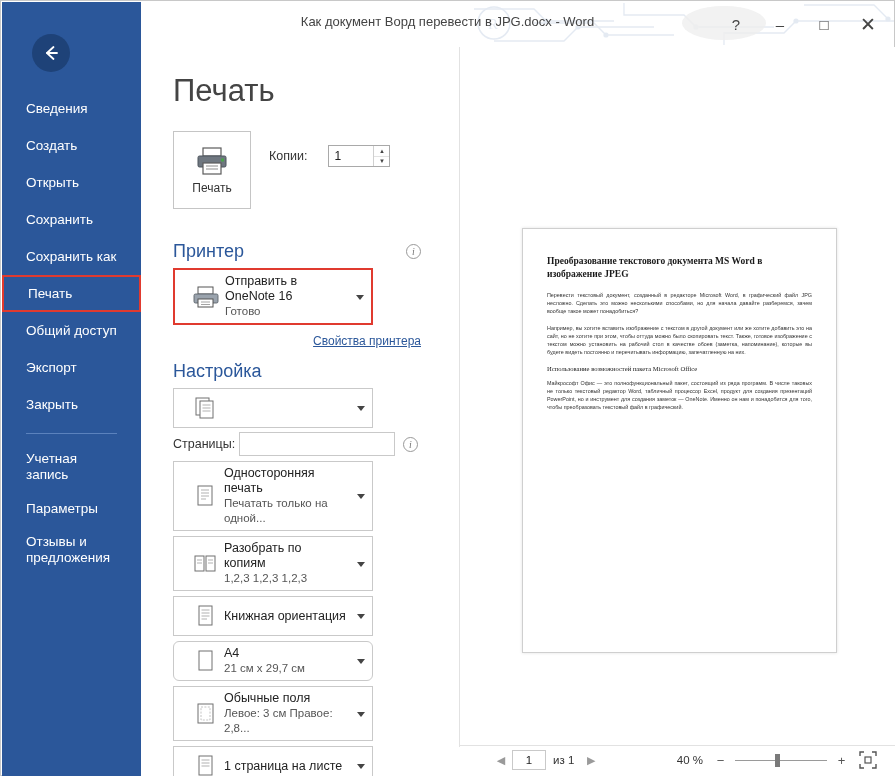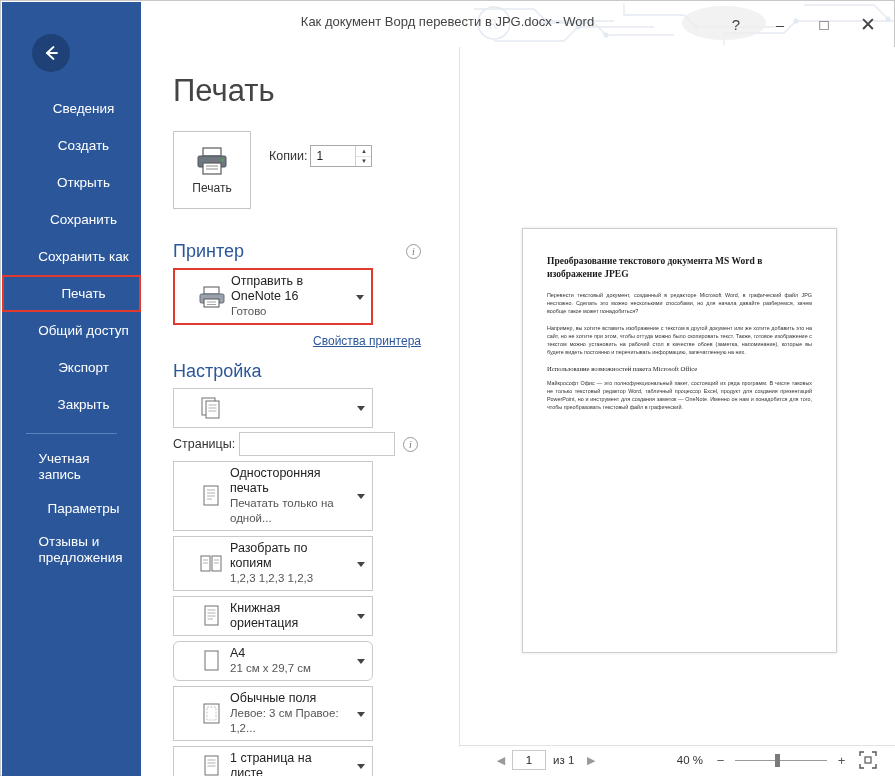--- a/index.html
+++ b/index.html
@@ -62,21 +62,20 @@
     position: absolute; left: 0; top: 88px; width: 139px;
   }
   .nav-item {
     height: 37px;
     display: flex; align-items: center;
     padding-left: 24px;
     color: #ffffff;
     font-size: 13.5px;
     cursor: default;
     line-height: 1.15;
-    justify-content: center;
   }
   .nav-item.two-line { height: 46px; }
   .nav-item.selected {
     background: #2b579a;
     border: 2px solid #e03a2f;
   }
   .nav-sep {
     height: 1px; background: #5b82bd;
     margin: 10px 24px 10px 24px;
   }
@@ -100,21 +99,21 @@
     width: 78px; height: 78px;
     border: 1px solid #c5c5c5; background: #fff;
     display: flex; flex-direction: column; align-items: center; justify-content: center;
     cursor: default;
   }
   .print-btn .lbl { font-size: 12px; color: #333; margin-top: 5px; }
   .copies-row {
     position: absolute; left: 96px; top: 14px;
     display: flex; align-items: center;
   }
-  .copies-label { font-size: 12.5px; color: #333; margin-right: 3px; }
+  .copies-label { font-size: 12.5px; color: #333; margin-right: 21px; }
   .spin-wrap {
     position: relative;
     width: 62px; height: 22px;
     border: 1px solid #a9a9a9; background: #fff;
     display: flex; align-items: center;
   }
   .spin-wrap input {
     border: 0; outline: 0; width: 44px; height: 20px;
     padding-left: 5px; font-size: 12px; color: #222;
     font-family: "Liberation Sans", sans-serif;
@@ -140,21 +139,21 @@
     font-size: 10px; font-style: italic;
     display: flex; align-items: center; justify-content: center;
     font-family: "Liberation Serif", serif;
   }
 
   .combo {
     position: relative;
     width: 200px; min-height: 40px;
     border: 1px solid #c9c9c9; background: #fff;
     display: flex; align-items: center;
-    padding: 4px 26px 4px 22px;
+    padding: 4px 26px 4px 16px;
     cursor: default;
   }
   .combo.highlight { border: 2px solid #e03a2f; }
   .combo .ico {
     width: 30px; min-width: 30px; height: 30px;
     display: flex; align-items: center; justify-content: center;
     margin-right: 4px;
   }
   .combo .txt { display: flex; flex-direction: column; justify-content: center; }
   .combo .t1 { font-size: 12.5px; color: #222; line-height: 15px; }
@@ -484,21 +483,21 @@
 
       <div class="combo" style="margin-top:5px;">
         <div class="ico">
           <svg width="24" height="24" viewBox="0 0 24 24">
             <rect x="5" y="2" width="15" height="19" fill="#fff" stroke="#707070" stroke-width="1"></rect>
             <rect x="8" y="5" width="9" height="13" fill="none" stroke="#b5b5b5" stroke-width="0.8" stroke-dasharray="2 1.4"></rect>
           </svg>
         </div>
         <div class="txt">
           <span class="t1">Обычные поля</span>
-          <span class="t2">Левое:  3 см  Правое: 1,2...</span>
+          <span class="t2">Левое:  3 см  Правое: 2,8...</span>
         </div>
         <span class="caret"></span>
       </div>
 
       <div class="combo" style="margin-top:5px;">
         <div class="ico">
           <svg width="24" height="24" viewBox="0 0 24 24">
             <rect x="6" y="2" width="13" height="19" fill="#fff" stroke="#707070" stroke-width="1"></rect>
             <line x1="8.5" y1="6" x2="16.5" y2="6" stroke="#a8a8a8" stroke-width="0.9"></line>
             <line x1="8.5" y1="9" x2="16.5" y2="9" stroke="#a8a8a8" stroke-width="0.9"></line>

